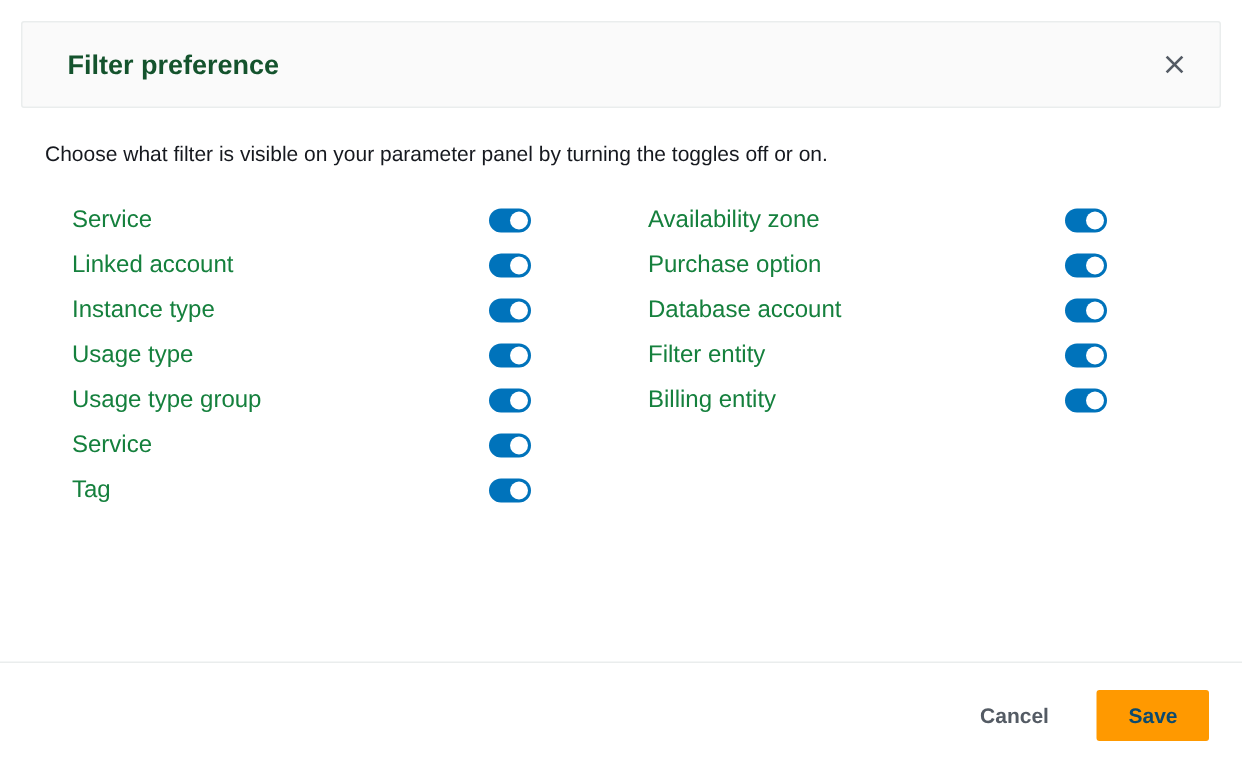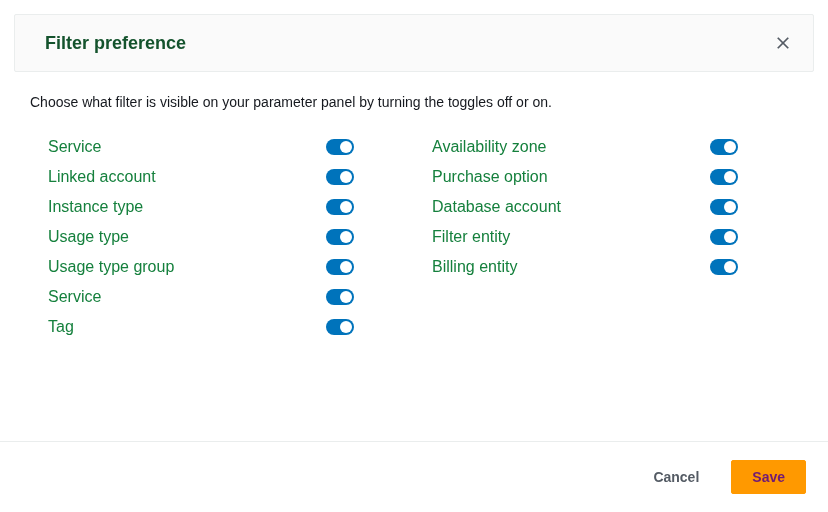--- a/index.html
+++ b/index.html
@@ -117,21 +117,21 @@
       border-radius: 2px;
       cursor: pointer;
       border: none;
     }
     .btn-cancel {
       background: transparent;
       color: #545b64;
     }
     .btn-save {
       background: #ff9900;
-      color: #701a75;
+      color: #0c4a6e;
       border: 1px solid #ff9900;
     }
   </style>
 </head>
 <body>
 
 <div class="modal">
   <div class="modal-header">
     <h1 class="modal-title">Filter preference</h1>
     <button class="close-btn">

